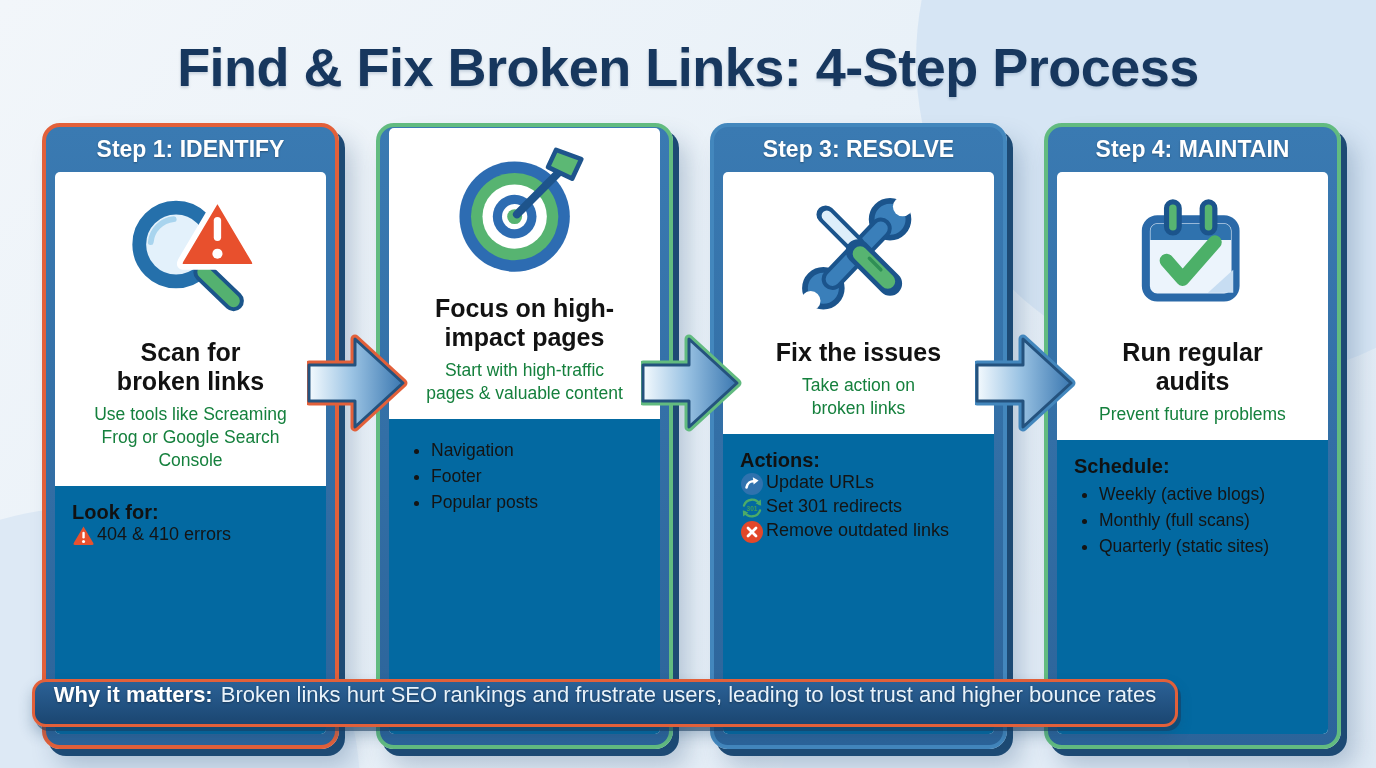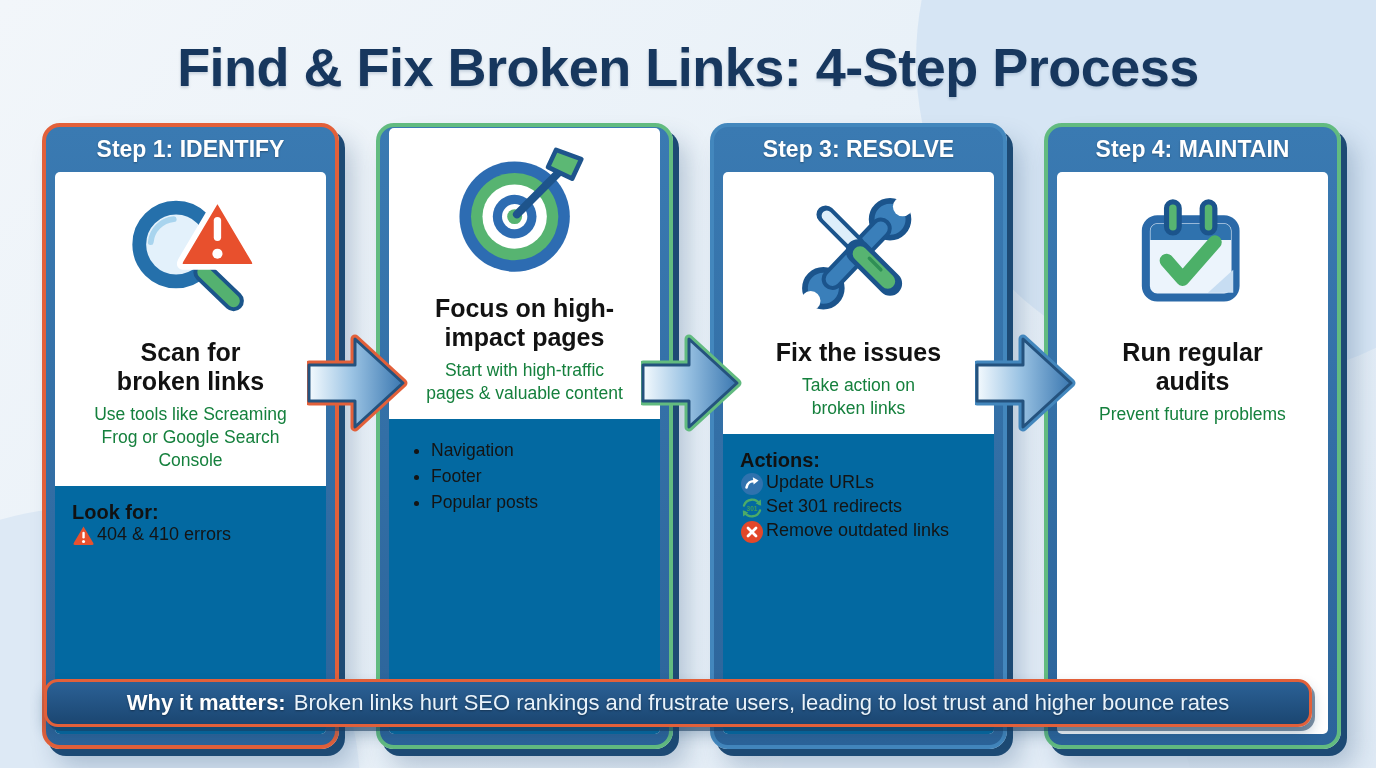--- a/index.html
+++ b/index.html
@@ -54,25 +54,25 @@
   .panel-title{font-size:20px;font-weight:700;color:#111;}
   .bullets{margin:6px 0 0;padding-left:25px;}
   .bullets li{font-size:17.5px;color:#141414;margin:5px 0;}
   .irow{display:flex;align-items:flex-start;gap:2px;font-size:18px;color:#141414;}
   .irow svg{flex:0 0 auto;}
 
   .arrow{position:absolute;top:327px;width:102px;height:112px;z-index:5;}
   .a1{left:307px}.a2{left:641px}.a3{left:975px}
 
   .banner{
-    position:absolute;left:44px;top:679px;width:1268px;height:48px;box-sizing:border-box;
+    position:absolute;left:32px;top:679px;width:1146px;height:48px;box-sizing:border-box;
     border:3px solid #e2603a;border-radius:14px;
     background:linear-gradient(180deg,#2b6196 0%,#1b4671 100%);
     box-shadow:3px 4px 0 rgba(23,58,92,.55),0 8px 14px rgba(27,69,110,.3);
-    display:flex;align-items:center;justify-content:center;
+    display:flex;align-items:flex-start;justify-content:center;
     font-size:22px;color:#e9f3fb;text-shadow:0 1px 2px rgba(0,0,0,.35);
   }
   .banner b{color:#ffffff;margin-right:8px;}
 </style>
 </head>
 <body>
 
 <div class="bg-blob bg1"></div>
 <div class="bg-blob bg2"></div>
 <div class="bg-blob bg3"></div>
@@ -213,20 +213,28 @@
             <path d="M28 46 v-8 a6 6 0 0 1 6 -6 h58 a6 6 0 0 1 6 6 v8 z" fill="#2f72ae"></path>
             <path d="M100 72 L100 92 L78 92 Z" fill="#c7ddf2"></path>
             <rect x="42" y="13" width="11" height="27" rx="5.5" fill="#57b471" stroke="#1b548c" stroke-width="4.5"></rect>
             <rect x="73" y="13" width="11" height="27" rx="5.5" fill="#57b471" stroke="#1b548c" stroke-width="4.5"></rect>
             <polyline points="42,64 56,80 84,48" stroke="#4cb068" stroke-width="12" fill="none" stroke-linecap="round" stroke-linejoin="round"></polyline>
           </svg>
         </div>
         <div class="card-heading">Run regular
 audits</div>
         <div class="card-sub">Prevent future problems</div>
+      </div>
+      <div class="card-footer">
+        <div class="panel-title">Schedule:</div>
+        <ul class="bullets">
+          <li>Weekly (active blogs)</li>
+          <li>Monthly (full scans)</li>
+          <li>Quarterly (static sites)</li>
+        </ul>
       </div>
     </div>
   </div>
 </div>
 
 <svg class="arrow a1" viewBox="0 0 102 112">
   <defs>
       <linearGradient id="ag1" x1="0" y1="0" x2="1" y2="0">
     <stop offset="0" stop-color="#f4fafe"></stop>
         <stop offset=".45" stop-color="#9cc4e4"></stop>

